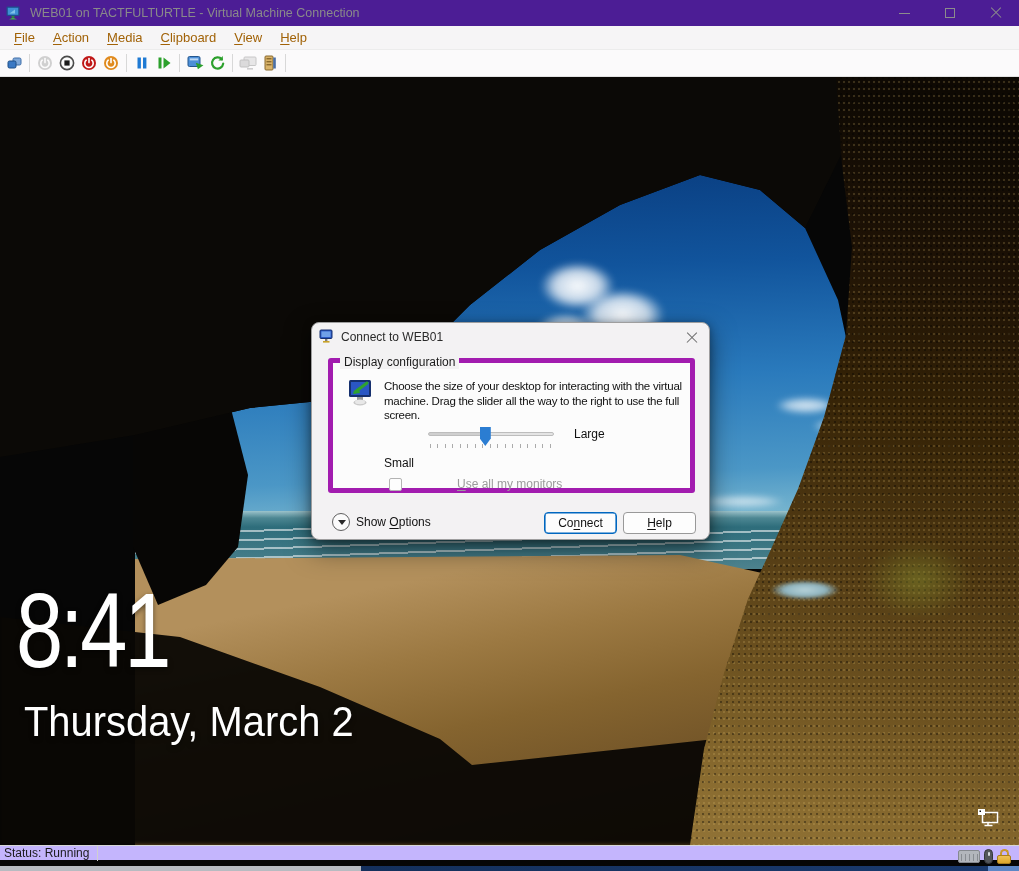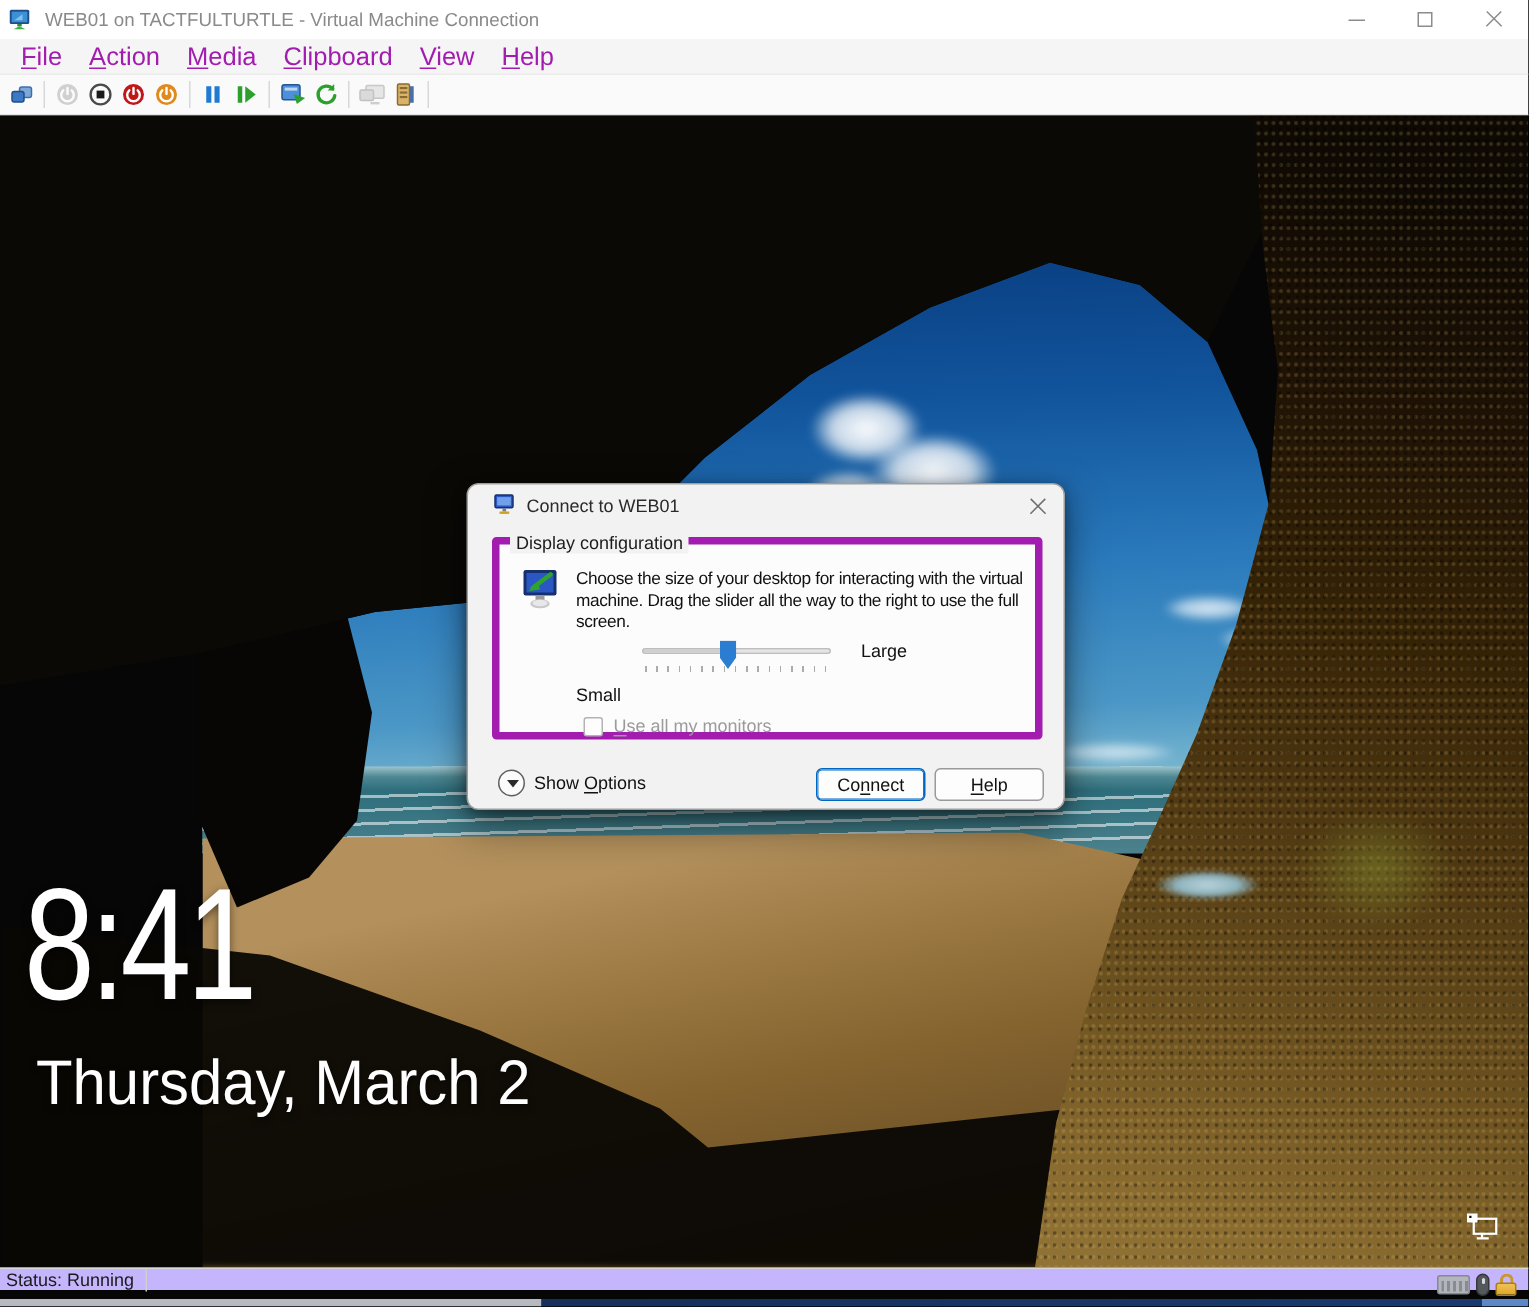--- a/index.html
+++ b/index.html
@@ -1,35 +1,35 @@
 <!DOCTYPE html>
 <html><head>
 <meta charset="utf-8">
 <style>
   * { margin:0; padding:0; box-sizing:border-box; }
   html,body { width:1019px; height:871px; overflow:hidden; background:#000; }
   body { font-family:"Liberation Sans","DejaVu Sans",sans-serif; }
   .app { position:relative; width:1019px; height:871px; background:#060606; }
 
   
-  .titlebar { position:absolute; top:0; left:0; width:100%; height:26px; background:#ffffff; display:flex; align-items:center; }
+  .titlebar { position:absolute; top:0; left:0; width:100%; height:26px; background:#4c1d95; display:flex; align-items:center; }
   .app-icon { width:16px; height:16px; margin:0 8px 0 6px; position:relative; flex:0 0 auto; }
   .title-text { font-size:12.5px; color:#8a8a8a; white-space:nowrap; }
   .win-controls { position:absolute; right:0; top:0; height:26px; display:flex; }
   .win-btn { width:46px; height:26px; display:flex; align-items:center; justify-content:center; }
   .glyph-min { width:11px; height:0; border-top:1px solid #8c8c8c; }
   .glyph-max { width:10px; height:10px; border:1px solid #8c8c8c; }
   .glyph-close { position:relative; width:12px; height:12px; }
   .glyph-close::before,.glyph-close::after { content:""; position:absolute; left:-1px; top:5px; width:14px; height:1.4px; background:#8c8c8c; }
   .glyph-close::before { transform:rotate(45deg); }
   .glyph-close::after { transform:rotate(-45deg); }
 
   
   .menubar { position:absolute; top:26px; left:0; width:100%; height:24px; background:#f6f5f6; display:flex; align-items:center; padding-left:5px; border-bottom:1px solid #ececec; }
-  .menu-item { font-size:17px; color:#a21caf; padding:3px 9px; }
+  .menu-item { font-size:13px; color:#a16207; padding:3px 9px; }
   .ak { text-decoration:underline; text-underline-offset:2px; }
 
   
   .toolbar { position:absolute; top:50px; left:0; width:100%; height:27px; background:#fbfafb; display:flex; align-items:center; padding-left:3px; border-bottom:1px solid #e2e2e2; }
   .tbtn { width:22px; height:22px; display:flex; align-items:center; justify-content:center; }
   .tsep { width:1px; height:18px; background:#d8d8d8; margin:0 4px; }
   .disabled { opacity:.45; filter:grayscale(1); }
 
   
   .vm { position:absolute; top:77px; left:0; width:1019px; height:768px; background:#060606; overflow:hidden; }
@@ -65,37 +65,37 @@
     background:radial-gradient(closest-side,#b7d2d8,#8fb4bf 60%,rgba(143,180,191,0)); filter:blur(1.5px); }
 
   
   .unlock-text { position:absolute; left:22px; top:459px; font-size:16px; color:#fff; text-shadow:0 1px 3px rgba(0,0,0,.65); letter-spacing:.2px; }
   .clock { position:absolute; left:16px; top:500px; font-size:106px; font-weight:100; color:#fff; line-height:1; transform:scaleX(.8); transform-origin:left top; letter-spacing:-4px; text-shadow:0 2px 6px rgba(0,0,0,.5); }
   .date { position:absolute; left:24px; top:621px; font-size:42px; font-weight:300; color:#fff; transform:scaleX(.95); transform-origin:left top; text-shadow:0 2px 5px rgba(0,0,0,.5); }
   .net-icon { position:absolute; left:976px; top:731px; }
 
   
   .dialog { position:absolute; left:311px; top:322px; width:399px; height:218px; background:#f3f2f3; border:1px solid #9e9e9e; border-radius:8px; box-shadow:0 10px 26px rgba(0,0,0,.5), 0 2px 8px rgba(0,0,0,.35); z-index:10; }
-  .dlg-title { position:relative; height:27px; display:flex; align-items:center; padding-left:17px; }
+  .dlg-title { position:relative; height:27px; display:flex; align-items:center; padding-left:7px; }
   .dlg-title-text { font-size:12px; color:#2a2a2a; margin-left:7px; }
   .dlg-close { position:absolute; right:10px; top:7px; width:14px; height:14px; }
   .dlg-close::before,.dlg-close::after { content:""; position:absolute; left:0; top:6.5px; width:14px; height:1.3px; background:#6d6d6d; }
   .dlg-close::before { transform:rotate(45deg); } .dlg-close::after { transform:rotate(-45deg); }
   .groupbox { position:absolute; left:16px; top:35px; width:367px; height:135px; background:#fcfcfc; border:5px solid #a21caf; border-radius:3px; }
   .group-label { position:absolute; top:-8px; left:7px; background:#f3f2f3; padding:0 4px; font-size:12px; color:#1c1c1c; }
   .dlg-monitor { position:absolute; left:13px; top:16px; }
   .desc { position:absolute; left:51px; top:16px; width:316px; font-size:11.5px; line-height:14.5px; color:#111; letter-spacing:-.25px; }
   .slider-row { position:absolute; left:0; top:62px; width:100%; height:30px; }
   .lbl-small { position:absolute; left:51px; top:2px; font-size:12px; color:#111;margin-top:29px; }
   .lbl-large { position:absolute; left:241px; top:2px; font-size:12px; color:#111; }
   .track { position:absolute; left:95px; top:7px; width:126px; height:4px; background:linear-gradient(90deg,#cfcfcf 0 45%,#e4e4e4 45%); border:1px solid #bdbdbd; border-radius:2px; }
   .thumb { position:absolute; top:-6px; width:11px; height:19px; background:#2b7dd2; clip-path:polygon(0 0,100% 0,100% 60%,50% 100%,0 60%); }
   .ticks { position:absolute; left:97px; top:19px; width:124px; height:4px; background:repeating-linear-gradient(90deg,#ababab 0 1px,transparent 1px 7.5px); }
   .value-text { position:absolute; left:0; top:97px; width:100%; text-align:center; font-size:12px; color:#111; }
-  .chk-row { position:absolute; left:56px; top:114px; display:flex; align-items:center; }
+  .chk-row { position:absolute; left:56px; top:114px; display:flex; align-items:center;gap:48px; }
   .chk-box { width:13px; height:13px; border:1px solid #b3b3b3; background:#fdfdfd; border-radius:2px; }
   .chk-label { margin-left:7px; font-size:12px; color:#9b9b9b; }
   .options-row { position:absolute; left:0; top:189px; width:100%; height:23px; }
   .expander { position:absolute; left:20px; top:1px; width:18px; height:18px; border:1px solid #5f5f5f; border-radius:50%; background:#fbfbfb; }
   .expander::after { content:""; position:absolute; left:4.5px; top:6px; border-left:4px solid transparent; border-right:4px solid transparent; border-top:5px solid #2a2a2a; }
   .options-label { position:absolute; left:44px; top:3px; font-size:12px; color:#111; }
   .btn { position:absolute; top:0; width:73px; height:22px; background:#fdfdfd; border-radius:4px; font-size:12px; color:#111; display:flex; align-items:center; justify-content:center; }
   .btn-connect { left:232px; border:1px solid #0067c0; box-shadow:inset 0 0 0 .6px #0067c0; }
   .btn-help { left:311px; border:1px solid #999; }
 

